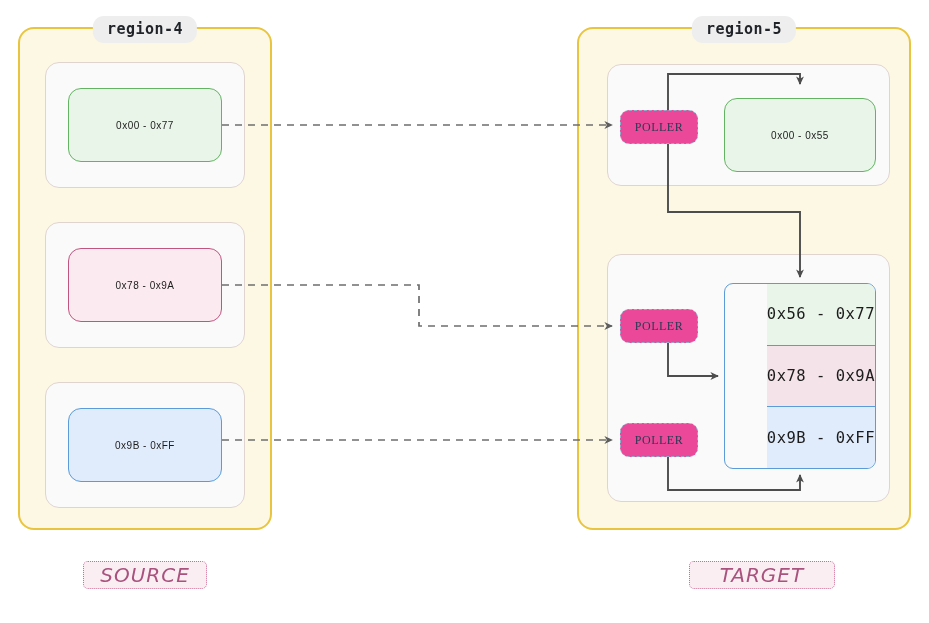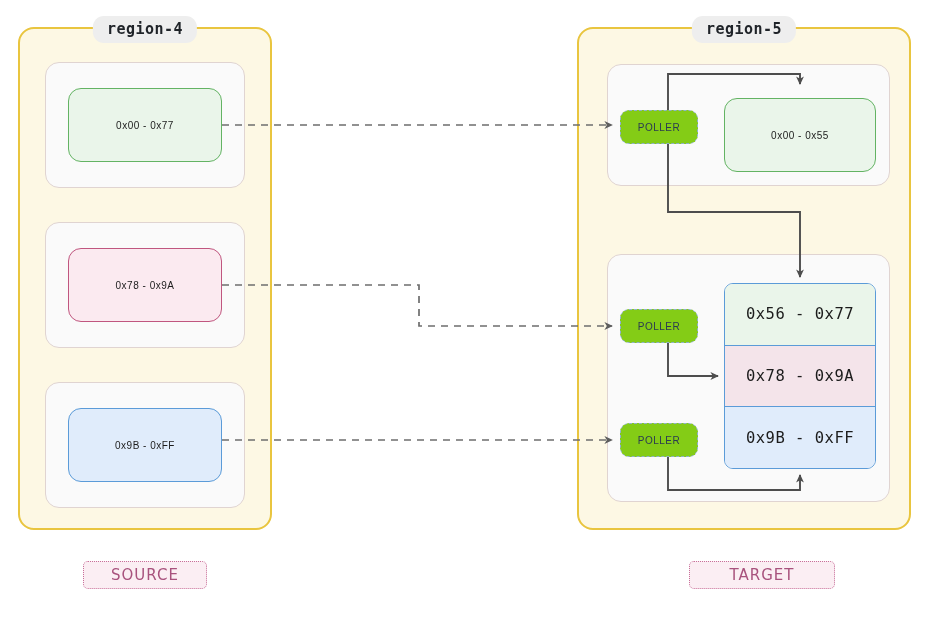--- a/index.html
+++ b/index.html
@@ -91,20 +91,21 @@
   
   .stack {
     position: absolute;
     box-sizing: border-box;
     border: 1.6px solid #5b9bd8;
     border-radius: 9px;
     overflow: hidden;
     display: flex;
     flex-direction: column;
     z-index: 3;
+    align-items: flex-end;
   }
   .stack-row {
     flex: 1 1 0;
     display: flex;
     align-items: center;
     justify-content: center;
     font-family: "DejaVu Sans Mono", "Liberation Mono", monospace;
     font-size: 15.5px;
     color: #1c1c1c;
     letter-spacing: 0.5px;
@@ -112,50 +113,51 @@
     box-sizing: border-box;
   }
   .stack-row.green { background: #eaf5ea; }
   .stack-row.pink  { background: #f4e4ea; border-top: 1.4px solid #5b9bd8; border-bottom: 1.4px solid #5b9bd8; }
   .stack-row.blue  { background: #e0ecfb; }
 
   
   .poller {
     position: absolute;
     box-sizing: border-box;
-    background: #84cc16;
+    background: #ec4899;
     border: 1.6px dashed #8fb0cc;
     border-radius: 9px;
     display: flex;
     align-items: center;
     justify-content: center;
-    font-family: Liberation Sans, sans-serif;
-    font-size: 10px;
+    font-family: Liberation Serif, serif;
+    font-size: 12px;
     color: #2b3a52;
     letter-spacing: 0.5px;
     white-space: nowrap;
     z-index: 6;
   }
 
   
   .tag {
     position: absolute;
     box-sizing: border-box;
     background: #fbeef3;
     border: 1.6px dotted #c86f99;
     border-radius: 5px;
     display: flex;
     align-items: center;
     justify-content: center;
     font-family: "DejaVu Sans", "Liberation Sans", sans-serif;
-    font-size: 15px;
+    font-size: 20px;
     color: #a8527d;
     letter-spacing: 1px;
     white-space: nowrap;
     z-index: 4;
+    font-style: italic;
   }
 </style>
 </head>
 <body>
 
 <div id="canvas">
 
   <div class="region" style="left:18px; top:27px; width:254px; height:503px;">
     <div class="region-title">region-4</div>
   </div>

